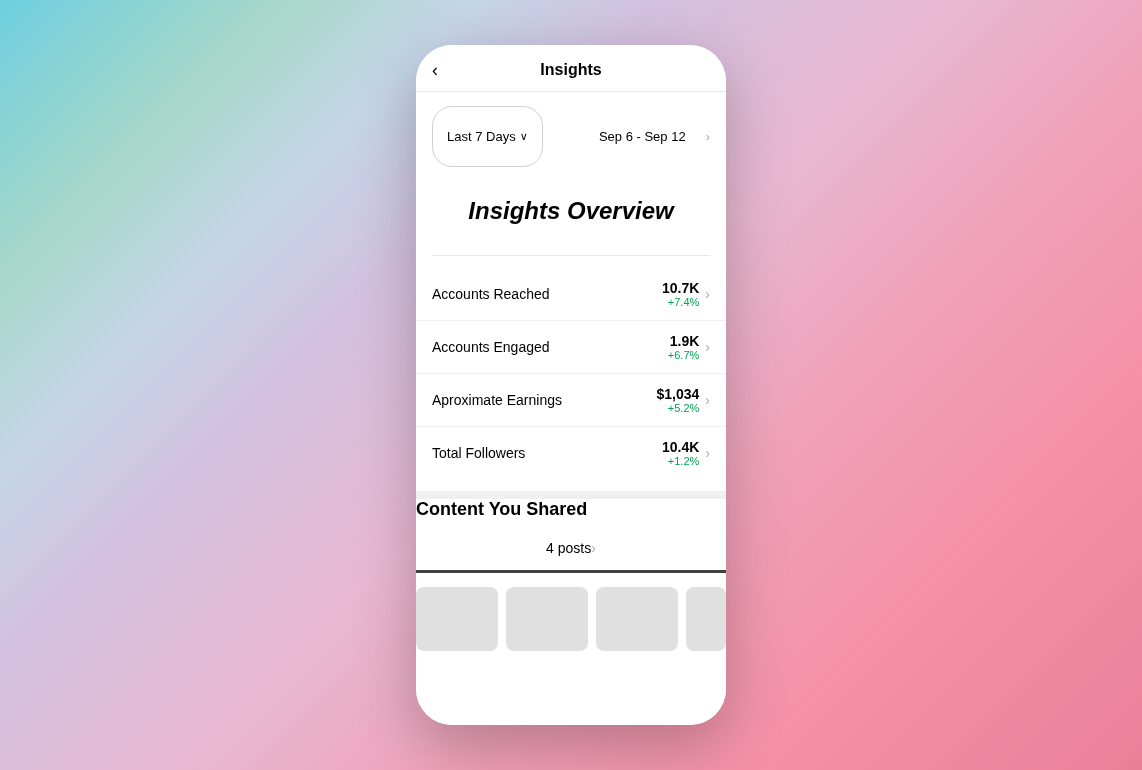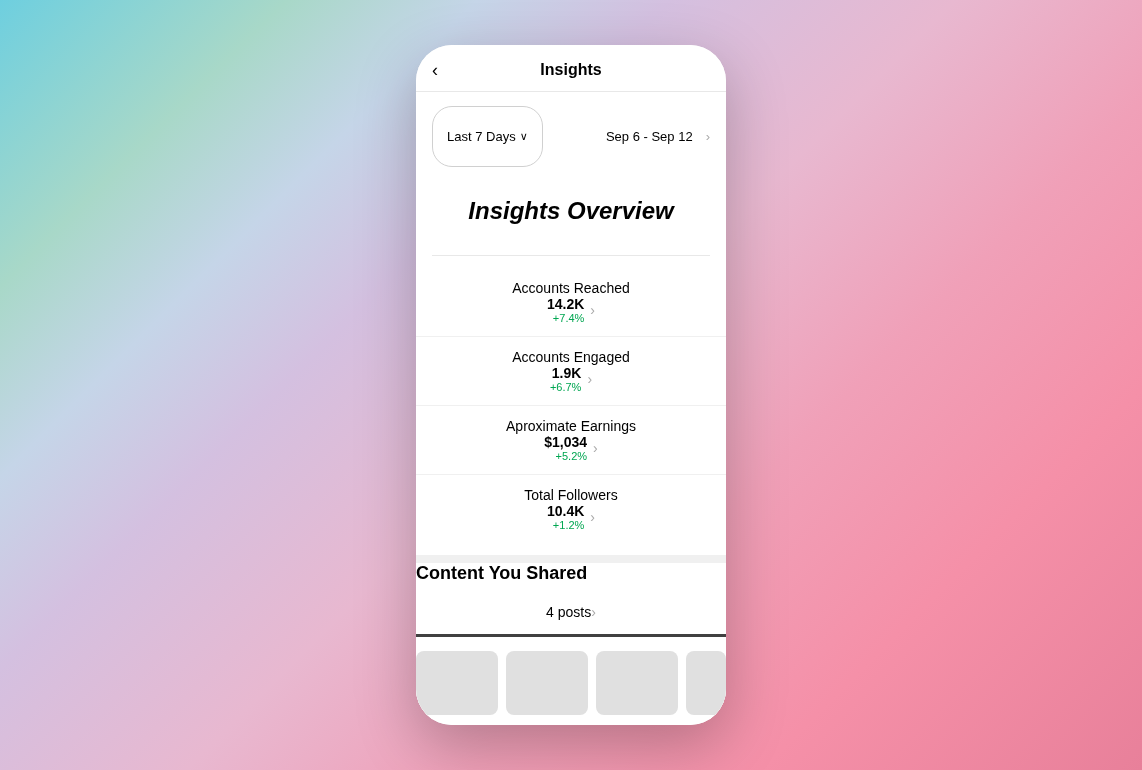--- a/index.html
+++ b/index.html
@@ -101,21 +101,21 @@
       display: flex;
       align-items: center;
       gap: 4px;
     }
 
     .date-range {
       font-size: 13px;
       color: #000;
       display: flex;
       align-items: flex-start;
-      gap: 13px;
+      gap: 20px;
     }
 
     
     .overview {
       padding: 20px 16px 16px;
       text-align: center;
       background: #fff;
       font-style: italic;
     }
 
@@ -150,21 +150,20 @@
       padding: 8px 0;
     }
 
     .metric-row {
       display: flex;
       align-items: center;
       justify-content: space-between;
       padding: 12px 16px;
       border-bottom: 1px solid #f0f0f0;
       cursor: pointer;
-      flex-direction: column;
     }
 
     .metric-row:last-child {
       border-bottom: none;
     }
 
     .metric-label {
       font-size: 14px;
       color: #000;
     }
@@ -281,21 +280,21 @@
     </div>
 
     <div class="divider"></div>
 
     <div class="metrics">
 
       <div class="metric-row">
         <span class="metric-label">Accounts Reached</span>
         <div class="metric-right">
           <div class="metric-value-group">
-            <div class="metric-value">14.2K</div>
+            <div class="metric-value">10.7K</div>
             <div class="metric-change">+7.4%</div>
           </div>
           <span class="chevron">›</span>
         </div>
       </div>
 
       <div class="metric-row">
         <span class="metric-label">Accounts Engaged</span>
         <div class="metric-right">
           <div class="metric-value-group">

